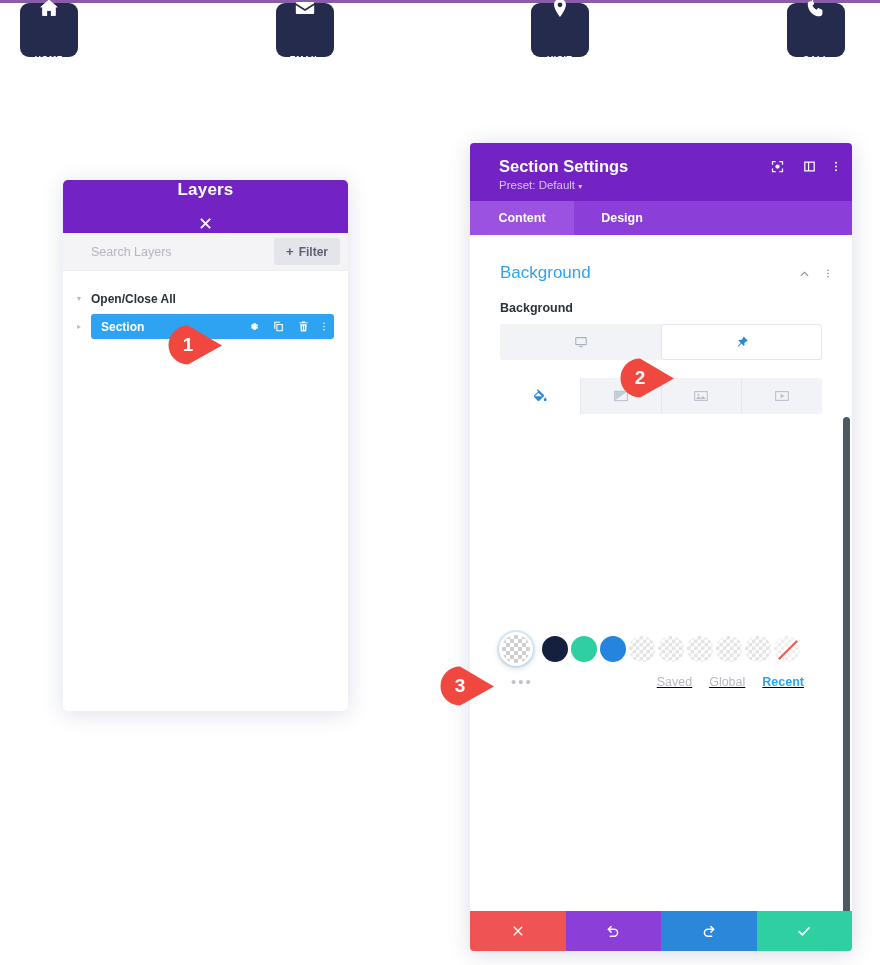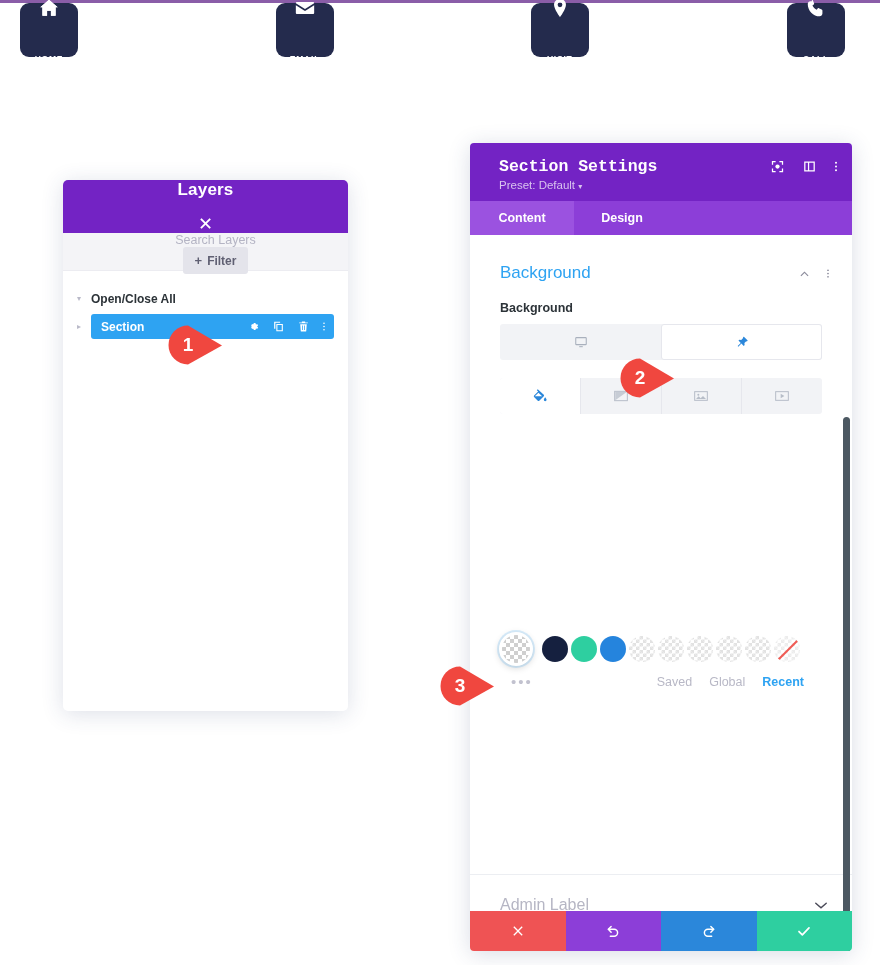--- a/index.html
+++ b/index.html
@@ -83,21 +83,20 @@
     font-weight: 300;
   }
   .layers-search {
     height: 38px;
     background: #f4f4f7;
     display: flex;
     align-items: center;
     justify-content: space-between;
     padding: 0 8px 0 28px;
     border-bottom: 1px solid #ececf1;
-    flex-direction: column;
   }
   .search-ph { color: #b4b4c4; font-size: 12.5px; }
   .filter-btn {
     background: #e4e4eb;
     color: #5f5f72;
     font-size: 12px;
     font-weight: bold;
     padding: 6px 12px;
     border-radius: 3px;
     cursor: pointer;
@@ -142,21 +141,21 @@
     background: #ffffff;
     border-radius: 4px;
     box-shadow: 0 3px 22px rgba(42,60,110,0.18);
     overflow: hidden;
   }
   .set-head {
     background: #7323c4;
     padding: 14px 16px 10px 29px;
     position: relative;
   }
-  .set-title { color: #ffffff; font-size: 16.5px; font-weight: bold; font-family: Liberation Mono, monospace; }
+  .set-title { color: #ffffff; font-size: 16.5px; font-weight: bold; }
   .set-preset { color: #d9c3ef; font-size: 11.5px; margin-top: 3px; cursor: pointer; }
   .set-preset .tri { font-size: 8px; }
   .head-icons {
     position: absolute;
     right: 14px; top: 16px;
     display: flex; align-items: center; gap: 17px;
   }
   .head-icons .hi { width: 15px; height: 15px; cursor: pointer; }
   .head-icons .hi svg { width: 100%; height: 100%; display: block; fill: #ffffff; }
 
@@ -281,21 +280,21 @@
     background: #f05a54;
     transform: rotate(45deg);
     transform-origin: center;
   }
 
   .swatch-meta {
     display: flex; align-items: center; justify-content: space-between;
     padding: 8px 48px 0 41px;
   }
   .dots3 { color: #c2c2cf; font-size: 15px; letter-spacing: 2px; line-height: 1; cursor: pointer; }
-  .tabs-small { display: flex; gap: 17px; font-size: 12.5px; }
+  .tabs-small { display: flex; gap: 17px; font-size: 12.5px; text-decoration: underline; }
   .tab-sm { color: #b8b8c6; cursor: pointer; }
   .tab-sm.on { color: #2ea3f2; font-weight: bold; }
 
   .admin-label {
     position: absolute; left: 0; right: 0; top: 639px;
     height: 62px;
     border-top: 1px solid #eceef2;
     border-bottom: 1px solid #eceef2;
     display: flex; align-items: center; justify-content: space-between;
     padding: 0 24px 0 30px;
@@ -584,28 +583,20 @@
       <div class="swatch-meta">
         <span class="dots3">•••</span>
         <span class="tabs-small">
           <span class="tab-sm">Saved</span>
           <span class="tab-sm">Global</span>
           <span class="tab-sm on">Recent</span>
         </span>
       </div>
     </div>
 
-    <div class="admin-label">
-      <span class="admin-title">Admin Label</span>
-      <span class="admin-chev">
-        <svg viewBox="0 0 24 14" fill="none" stroke="#4a4a58" stroke-width="2.4" stroke-linecap="round">
-            <path d="M3 3l9 8 9-8"></path>
-          </svg>
-      </span>
-    </div>
 
     <div class="v-scrollbar"></div>
   </div>
 
   <div class="action-bar">
     <div class="act act-cancel">
       <svg viewBox="0 0 24 24" fill="#fff">
           <path d="M19 6.4L17.6 5 12 10.6 6.4 5 5 6.4 10.6 12 5 17.6 6.4 19 12 13.4 17.6 19 19 17.6 13.4 12z"></path>
         </svg>
     </div>

